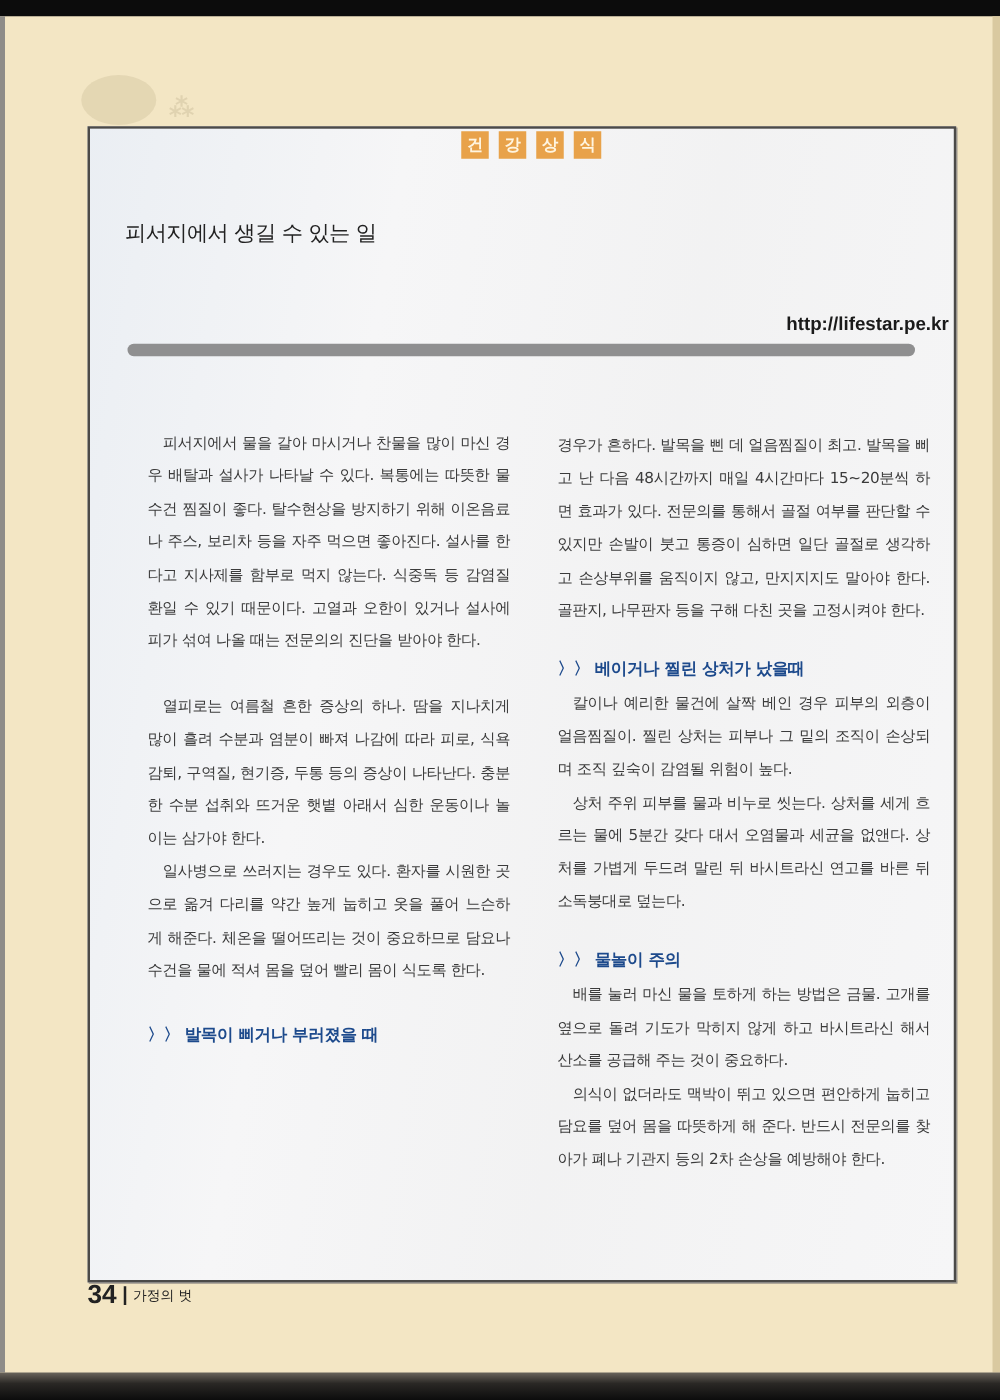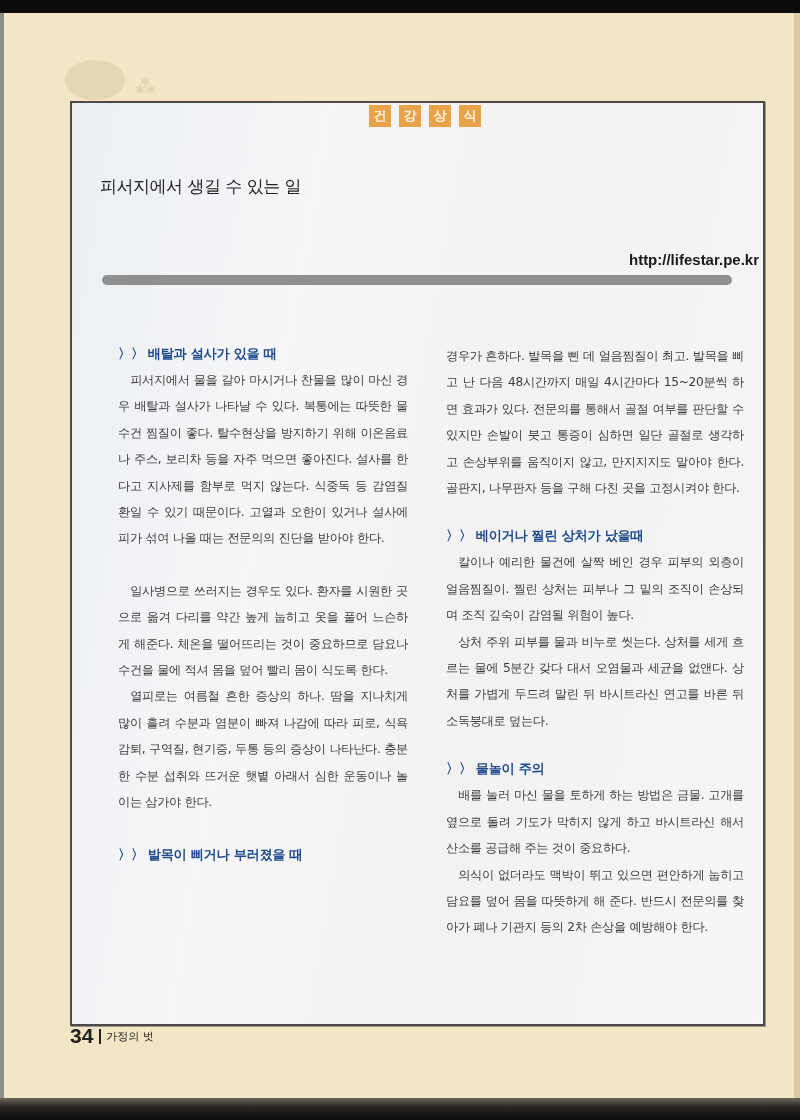--- a/index.html
+++ b/index.html
@@ -69,28 +69,25 @@
     <span class="badge">강</span>
     <span class="badge">상</span>
     <span class="badge">식</span>
   </div>
 
   <div class="subtitle">피서지에서 생길 수 있는 일</div>
   <div class="url">http://lifestar.pe.kr</div>
   <div class="rule"></div>
 
   <div class="col col-left">
-    <h3 class="heading">
-      <span class="arr">〉〉</span><span>배탈과 설사가 있을 때</span>
-    </h3>
     <p class="para indent">피서지에서 물을 갈아 마시거나 찬물을 많이 마신 경우 배탈과 설사가 나타날 수 있다. 복통에는 따뜻한 물수건 찜질이 좋다. 탈수현상을 방지하기 위해 이온음료나 주스, 보리차 등을 자주 먹으면 좋아진다. 설사를 한다고 지사제를 함부로 먹지 않는다. 식중독 등 감염질환일 수 있기 때문이다. 고열과 오한이 있거나 설사에 피가 섞여 나올 때는 전문의의 진단을 받아야 한다.</p>
     <div class="gap-a"></div>
 
+    <p class="para indent">열피로는 여름철 흔한 증상의 하나. 땀을 지나치게 많이 흘려 수분과 염분이 빠져 나감에 따라 피로, 식욕감퇴, 구역질, 현기증, 두통 등의 증상이 나타난다. 충분한 수분 섭취와 뜨거운 햇볕 아래서 심한 운동이나 놀이는 삼가야 한다.</p>
     <p class="para indent">일사병으로 쓰러지는 경우도 있다. 환자를 시원한 곳으로 옮겨 다리를 약간 높게 눕히고 옷을 풀어 느슨하게 해준다. 체온을 떨어뜨리는 것이 중요하므로 담요나 수건을 물에 적셔 몸을 덮어 빨리 몸이 식도록 한다.</p>
-    <p class="para indent">열피로는 여름철 흔한 증상의 하나. 땀을 지나치게 많이 흘려 수분과 염분이 빠져 나감에 따라 피로, 식욕감퇴, 구역질, 현기증, 두통 등의 증상이 나타난다. 충분한 수분 섭취와 뜨거운 햇볕 아래서 심한 운동이나 놀이는 삼가야 한다.</p>
     <div class="gap-a"></div>
 
     <h3 class="heading">
       <span class="arr">〉〉</span><span>발목이 삐거나 부러졌을 때</span>
     </h3>
   </div>
 
   <div class="col col-right">
     <p class="para">경우가 흔하다. 발목을 삔 데 얼음찜질이 최고. 발목을 삐고 난 다음 48시간까지 매일 4시간마다 15~20분씩 하면 효과가 있다. 전문의를 통해서 골절 여부를 판단할 수 있지만 손발이 붓고 통증이 심하면 일단 골절로 생각하고 손상부위를 움직이지 않고, 만지지지도 말아야 한다. 골판지, 나무판자 등을 구해 다친 곳을 고정시켜야 한다.</p>
     <div class="gap-b"></div>

